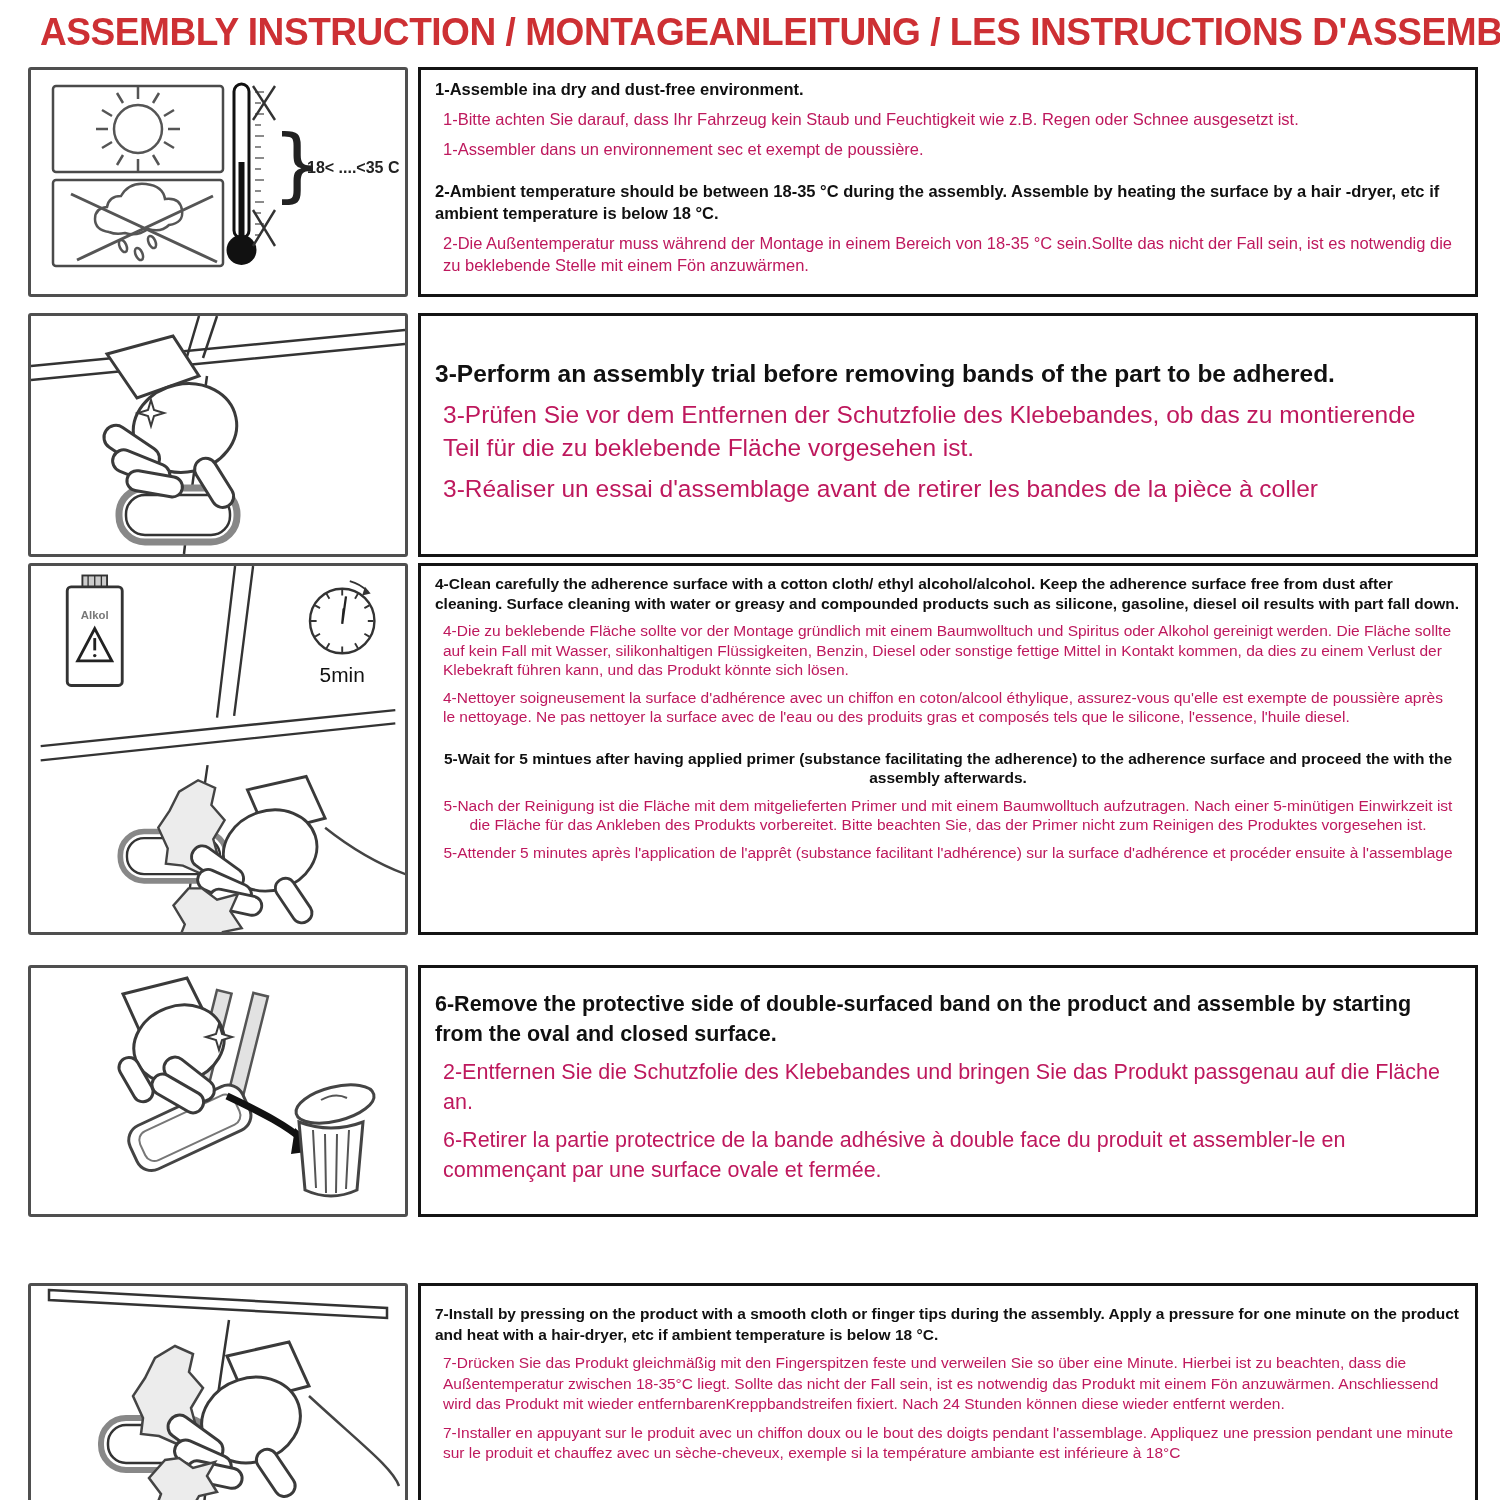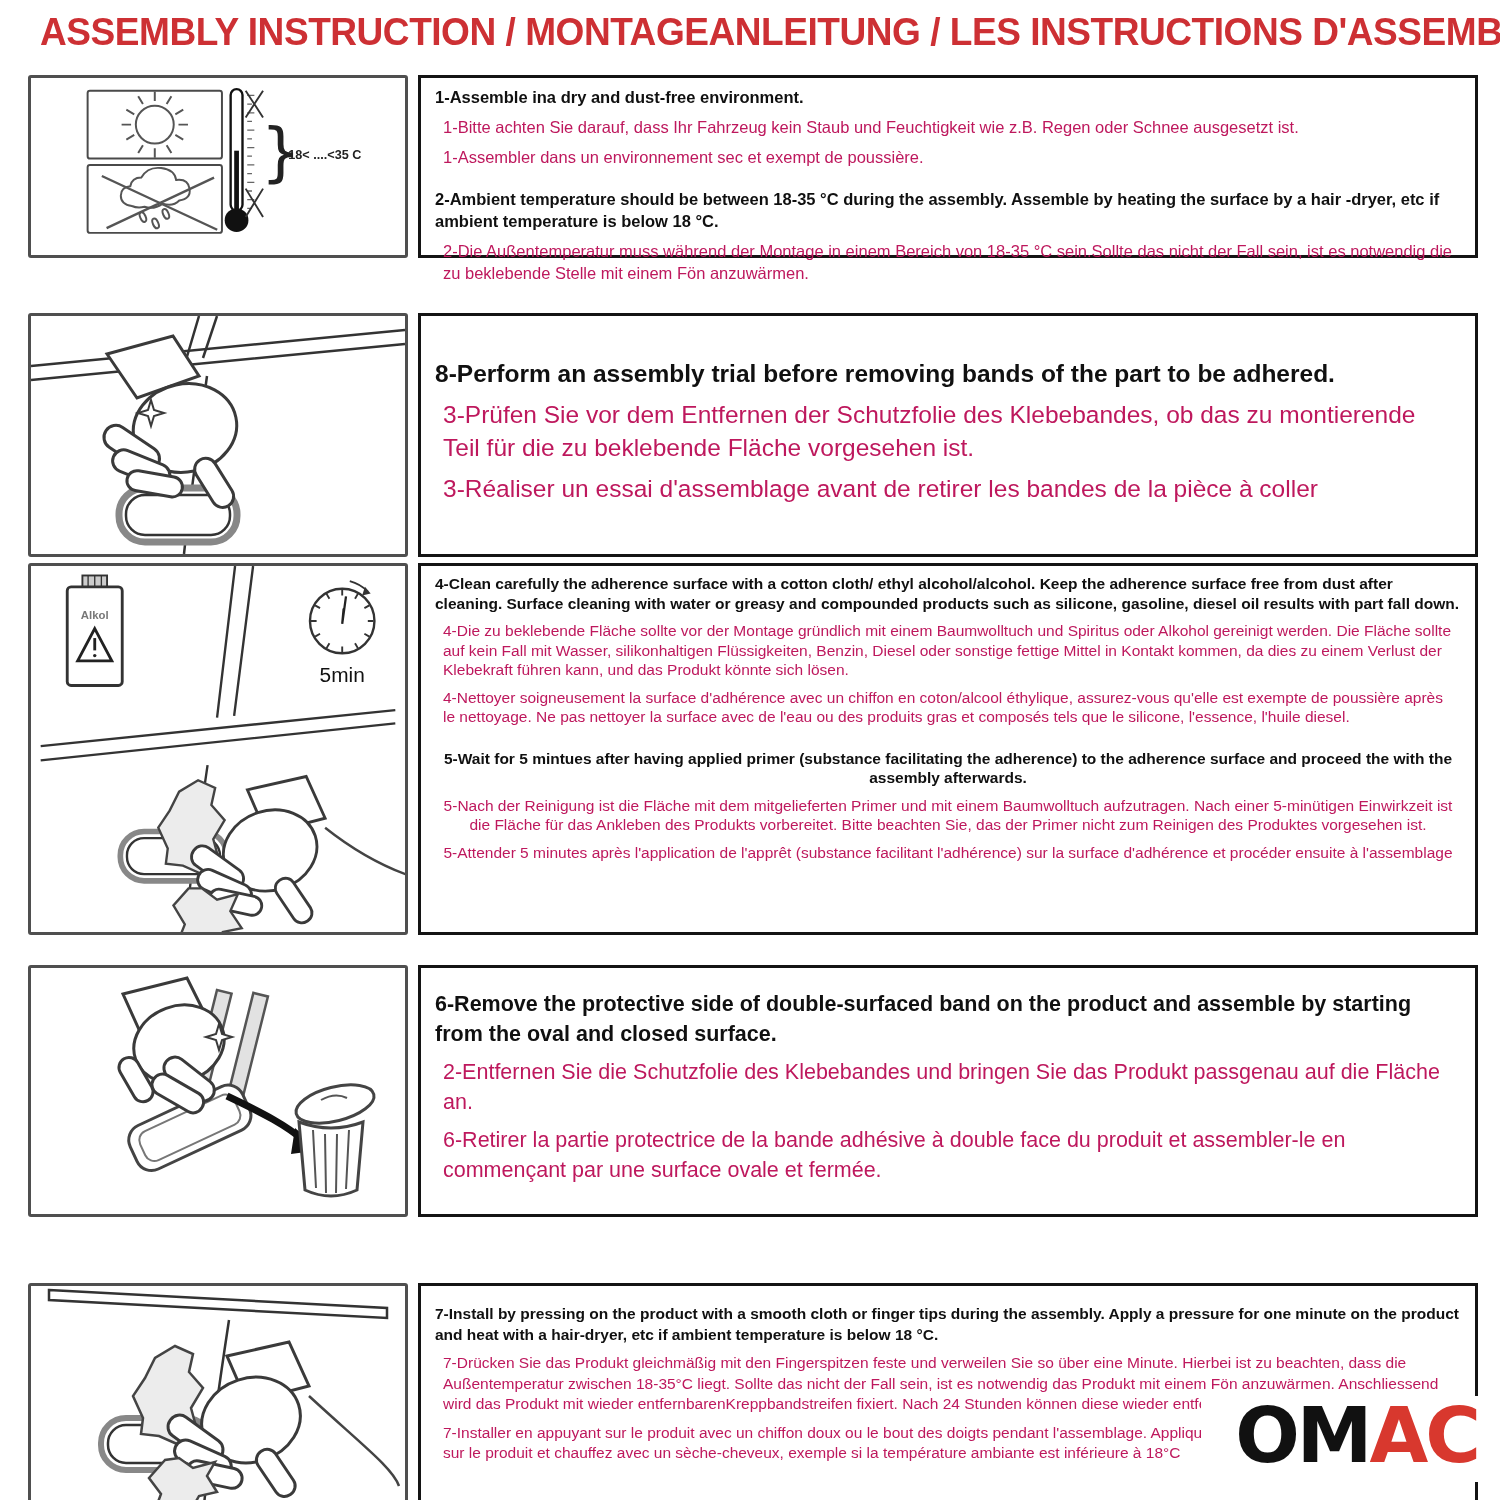--- a/index.html
+++ b/index.html
@@ -8,21 +8,21 @@
 
   .title{position:absolute;left:40px;top:10px;margin:0;
          font-size:39px;font-weight:800;color:#cd3034;letter-spacing:-0.5px;
          white-space:nowrap;transform:scaleX(0.95);transform-origin:left center;}
 
   .imgbox{position:absolute;left:28px;width:380px;background:#fff;
           border:3px solid #4f4f4f;border-radius:3px;box-sizing:border-box;}
   .textbox{position:absolute;left:418px;width:1060px;background:#fff;
            border:3px solid #141414;box-sizing:border-box;}
 
-  .r1{top:75px;height:183px;}
+  .r1{top:67px;height:230px;}
   .r2{top:313px;height:244px;}
   .r3{top:563px;height:372px;}
   .r4{top:965px;height:252px;}
   .r5{top:1283px;height:234px;}
 
   .textbox{padding:8px 14px;}
   .vcenter{display:flex;flex-direction:column;justify-content:center;}
 
   p.en{font-weight:700;color:#101010;margin:0;}
   p.sub{font-weight:400;color:#be185d;margin:8px;}
@@ -115,21 +115,21 @@
         <rect x="12" y="86" width="62" height="24" rx="12" transform="rotate(34 18 98)"></rect>
         <rect x="20" y="112" width="60" height="22" rx="11" transform="rotate(22 26 123)"></rect>
         <rect x="34" y="134" width="56" height="20" rx="10" transform="rotate(10 40 144)"></rect>
         <rect x="104" y="118" width="54" height="22" rx="11" transform="rotate(58 110 129)"></rect>
         <path d="M58,64 L61,74 L71,77 L61,80 L58,90 L55,80 L45,77 L55,74 Z" stroke-width="2"></path>
       </g>
     </svg>
   </div>
   <div class="textbox t2 r2 vcenter">
     <div class="sec">
-      <p class="en">8-Perform an assembly trial before removing bands of the part to be adhered.</p>
+      <p class="en">3-Perform an assembly trial before removing bands of the part to be adhered.</p>
       <p class="sub">3-Prüfen Sie vor dem Entfernen der Schutzfolie des Klebebandes, ob das zu montierende Teil für die zu beklebende Fläche vorgesehen ist.</p>
       <p class="sub">3-Réaliser un essai d'assemblage avant de retirer les bandes de la pièce à coller</p>
     </div>
   </div>
 
   <div class="imgbox r3">
     <svg viewBox="0 0 374 386">
       <g fill="none" stroke="#333" stroke-width="2.5">
         <path d="M205,0 L186,160 M224,0 L204,158"></path>
         <path d="M0,190 L374,152 M0,205 L374,166"></path>
@@ -252,17 +252,14 @@
     </svg>
   </div>
   <div class="textbox t5 r5">
     <div class="sec">
       <p class="en">7-Install by pressing on the product with a smooth cloth or finger tips during the assembly. Apply a pressure for one minute on the product and heat with a hair-dryer, etc if ambient temperature is below 18 °C.</p>
       <p class="sub">7-Drücken Sie das Produkt gleichmäßig mit den Fingerspitzen feste und verweilen Sie so über eine Minute. Hierbei ist zu beachten, dass die Außentemperatur zwischen 18-35°C liegt. Sollte das nicht der Fall sein, ist es notwendig das Produkt mit einem Fön anzuwärmen. Anschliessend wird das Produkt mit wieder entfernbarenKreppbandstreifen fixiert. Nach 24 Stunden können diese wieder entfernt werden.</p>
       <p class="sub">7-Installer en appuyant sur le produit avec un chiffon doux ou le bout des doigts pendant l'assemblage. Appliquez une pression pendant une minute sur le produit et chauffez avec un sèche-cheveux, exemple si la température ambiante est inférieure à 18°C</p>
     </div>
   </div>
 
-  <div class="logo">
-    <span class="lb">OM</span><span class="lr">AC</span>
-  </div>
 
 </div>
 
 </body></html>

